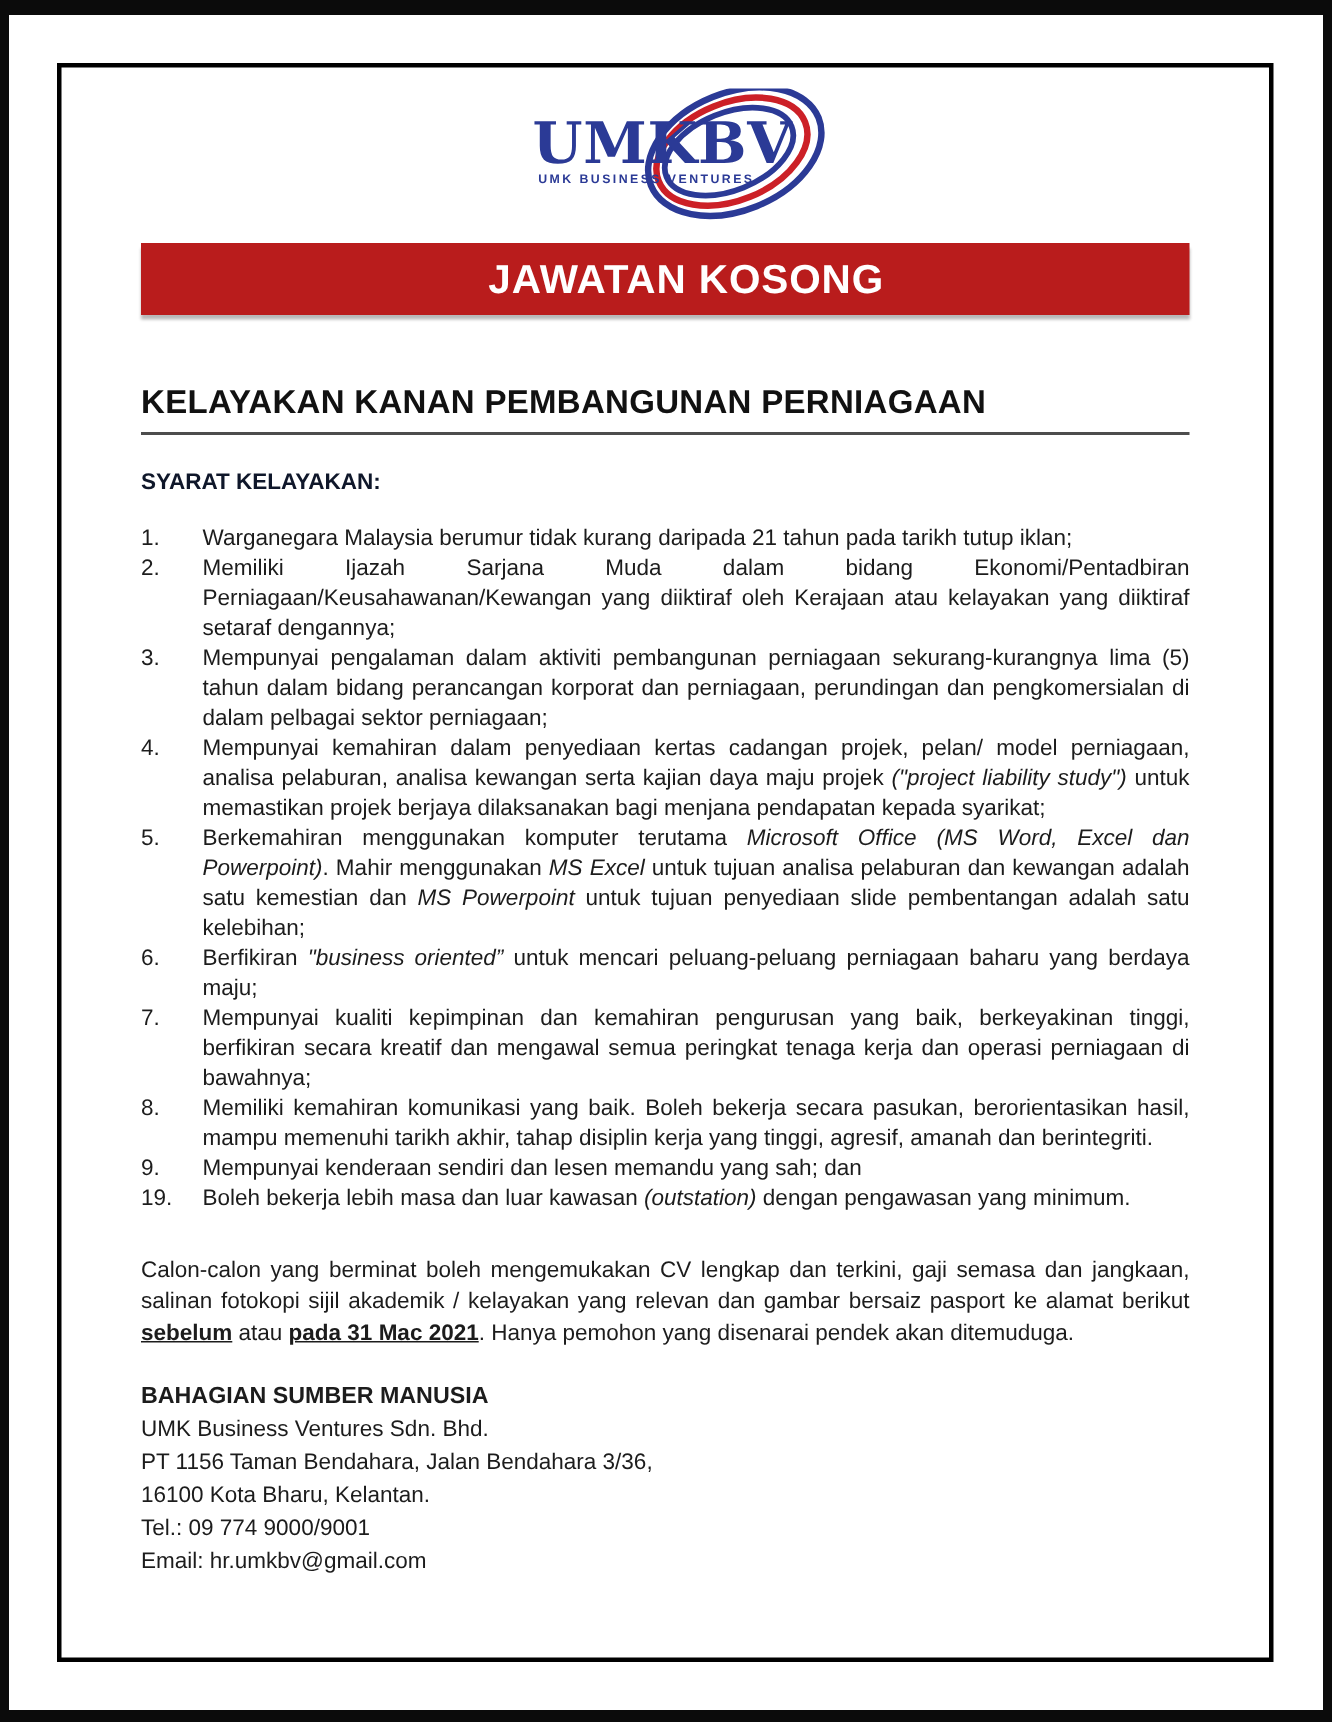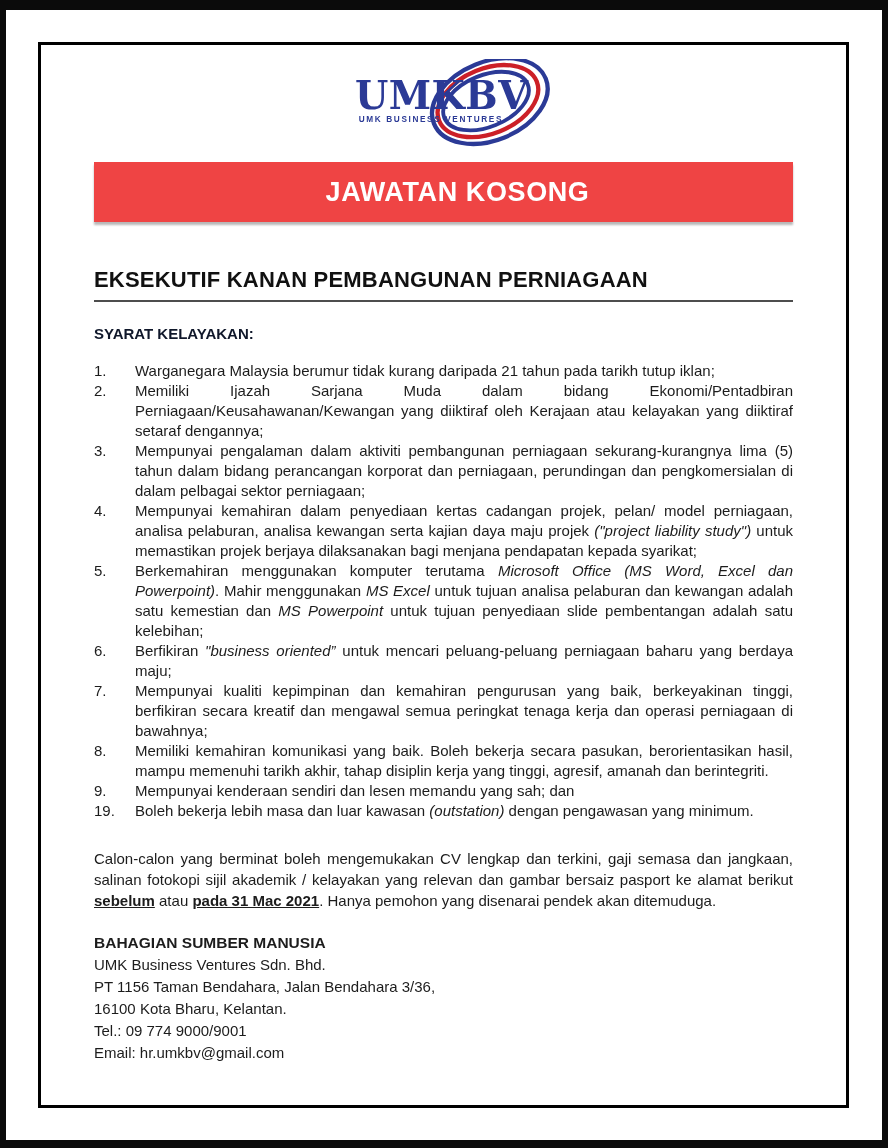--- a/index.html
+++ b/index.html
@@ -15,21 +15,21 @@
     background:#ffffff;
   }
   .inner-frame{
     position:absolute;top:32px;left:32px;right:33px;bottom:32px;
     border:3px solid #000000;
     padding:0 53px;box-sizing:border-box;overflow:hidden;
   }
   .logo-wrap{margin-top:14px;height:88px;text-align:center;}
   .logo-wrap svg{display:inline-block;transform:translateX(10px);}
   .banner{
-    margin-top:15px;height:60px;background:#ef4444;
+    margin-top:15px;height:48px;background:#b91c1c;
     display:flex;align-items:center;justify-content:center;
     box-shadow:0 3px 2px rgba(0,0,0,0.28);
     padding-left:28px;
   }
   .banner-title{
     color:#ffffff;font-weight:bold;font-size:27px;letter-spacing:0.6px;
   }
   .position-title{
     margin:45px 0 0 0;font-size:22px;font-weight:bold;color:#111;
     letter-spacing:0.2px;padding-bottom:7px;border-bottom:2px solid #4d4d4d;
@@ -58,21 +58,21 @@
         <ellipse cx="139" cy="44" rx="47" ry="27" fill="none" stroke-width="4" transform="rotate(-22 139 44)" stroke="#2b3a96"></ellipse>
         <text x="2" y="52" font-family="DejaVu Serif, serif" font-weight="bold" font-size="40" letter-spacing="0.5" fill="#2b3a96">UMKBV</text>
         <text x="6" y="66" font-family="Liberation Sans, sans-serif" font-weight="bold" font-size="8.6" letter-spacing="1.7" fill="#2b3a96">UMK BUSINESS VENTURES</text>
       </svg>
     </div>
 
     <div class="banner">
       <span class="banner-title">JAWATAN KOSONG</span>
     </div>
 
-    <h1 class="position-title">EKSEKUTIF KANAN PEMBANGUNAN PERNIAGAAN</h1>
+    <h1 class="position-title">KELAYAKAN KANAN PEMBANGUNAN PERNIAGAAN</h1>
 
     <div class="req-heading">SYARAT KELAYAKAN:</div>
 
     <div class="req-list">
         <div class="req-item">
           <span class="req-num">1.</span>
           <span class="req-text"><span class="">Warganegara Malaysia berumur tidak kurang daripada 21 tahun pada tarikh tutup iklan;</span></span>
         </div>
         <div class="req-item">
           <span class="req-num">2.</span>

